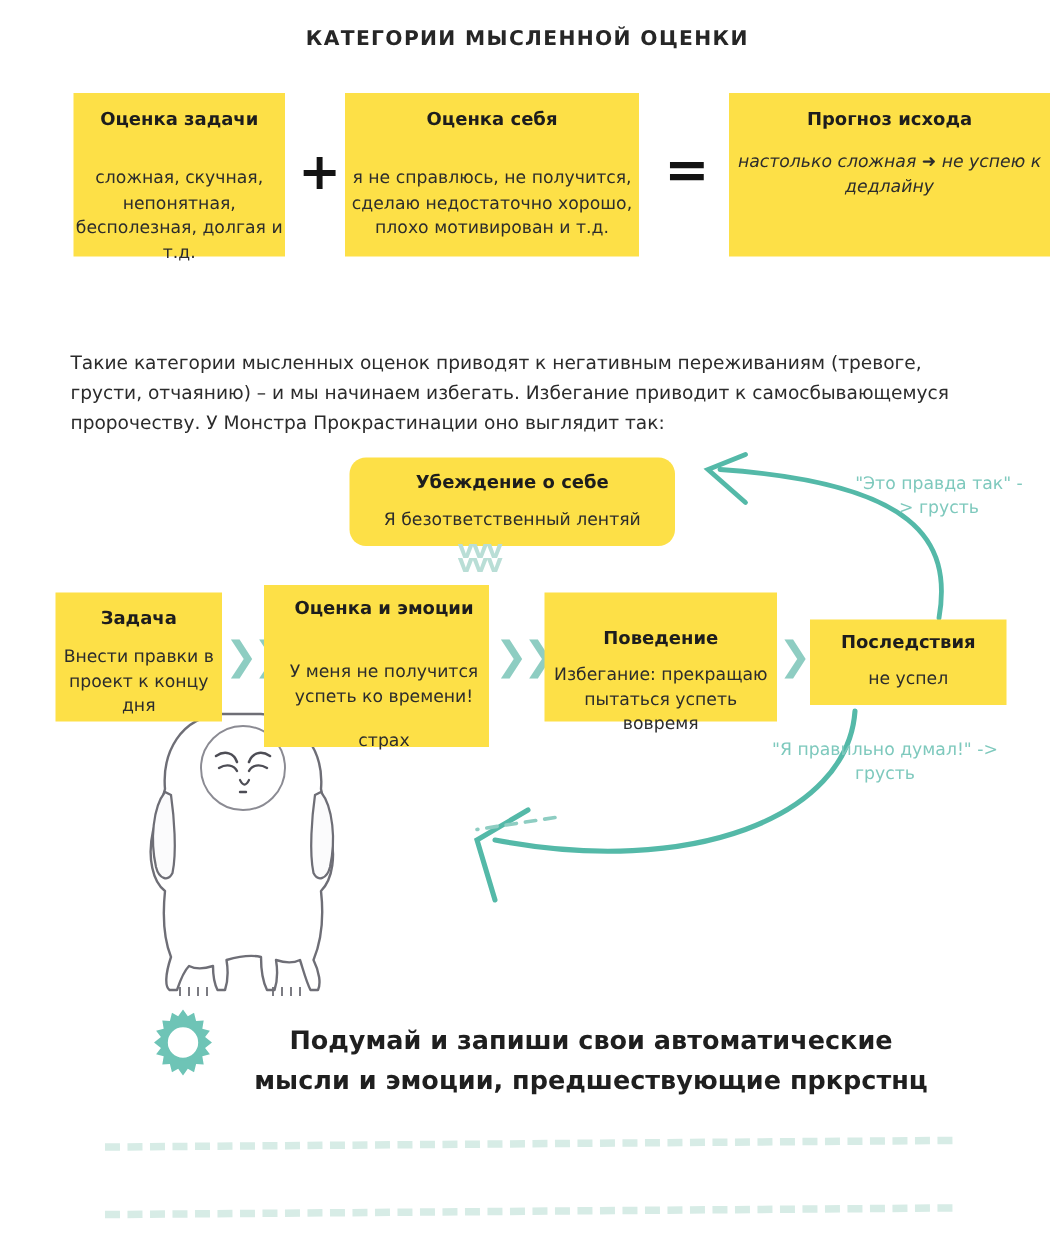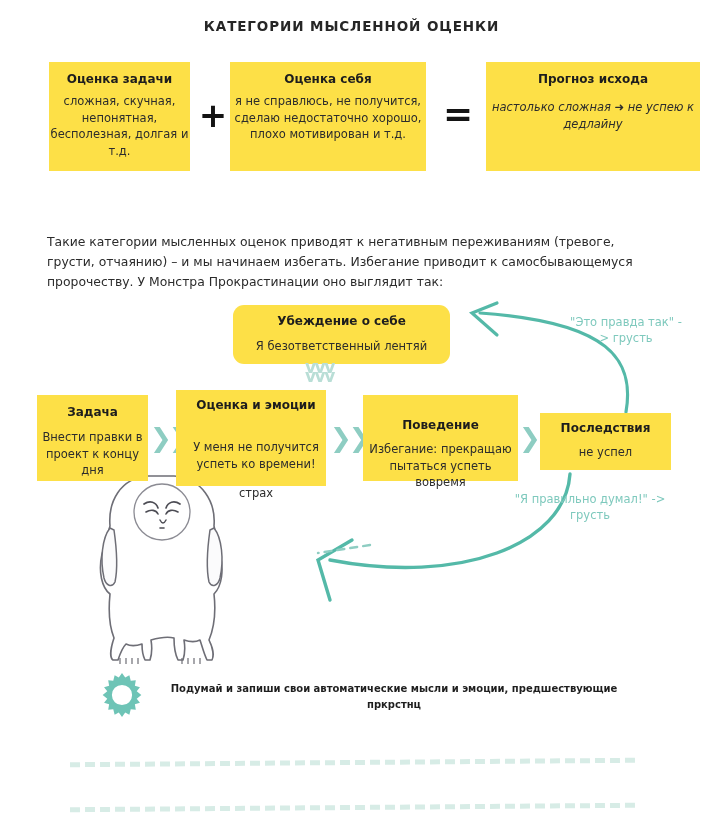--- a/index.html
+++ b/index.html
@@ -53,21 +53,21 @@
     text-align: center;
     color: #2c2c2c;
     line-height: 1.45;
   }
 
   #box-task { left: 49px; top: 62px; width: 141px; height: 109px; padding-top: 10px; }
   #box-self { left: 230px; top: 62px; width: 196px; height: 109px; padding-top: 10px; }
   #box-forecast { left: 486px; top: 62px; width: 214px; height: 109px; padding-top: 10px; }
 
   #box-task .box-body,
-  #box-self .box-body { margin-top: 6px; }
+  #box-self .box-body { margin-top: 23px; }
   #box-forecast .box-body { margin-top: 12px; font-style: italic; }
   #box-forecast .box-body + .box-body { margin-top: 12px; }
 
   .op {
     position: absolute;
     font-size: 34px;
     font-weight: bold;
     color: #131313;
     line-height: 1;
     font-family: "DejaVu Sans", "Liberation Sans", sans-serif;
@@ -86,21 +86,21 @@
     color: #2b2b2b;
   }
 
   
   #box-belief { left: 233px; top: 305px; width: 217px; height: 59px; padding-top: 9px; border-radius: 11px; }
   #box-belief .box-body { margin-top: 9px; }
 
   #box-zadacha { left: 37px; top: 395px; width: 111px; height: 86px; padding-top: 10px; }
   #box-zadacha .box-body { margin-top: 9px; }
 
-  #box-emotions { left: 176px; top: 390px; width: 150px; height: 96px; padding-top: 8px; padding-left: 10px; }
+  #box-emotions { left: 176px; top: 390px; width: 150px; height: 108px; padding-top: 8px; padding-left: 10px; }
   #box-emotions .box-body { margin-top: 26px; }
   #box-emotions .box-body.second { margin-top: 13px; }
 
   #box-behavior { left: 363px; top: 395px; width: 155px; height: 86px; padding-top: 23px; }
   #box-behavior .box-body { margin-top: 8px; }
 
   #box-consequences { left: 540px; top: 413px; width: 131px; height: 57px; padding-top: 8px; }
   #box-consequences .box-body { margin-top: 8px; }
 
   
@@ -156,21 +156,21 @@
     top: 672px;
     width: 46px;
     height: 46px;
   }
   .cta-text {
     position: absolute;
     left: 160px;
     top: 681px;
     width: 468px;
     text-align: center;
-    font-size: 10px;
+    font-size: 17px;
     font-weight: bold;
     line-height: 1.6;
     color: #1f1f1f;
   }
 
   
   .writeline {
     position: absolute;
     left: 70px;
     width: 565px;

